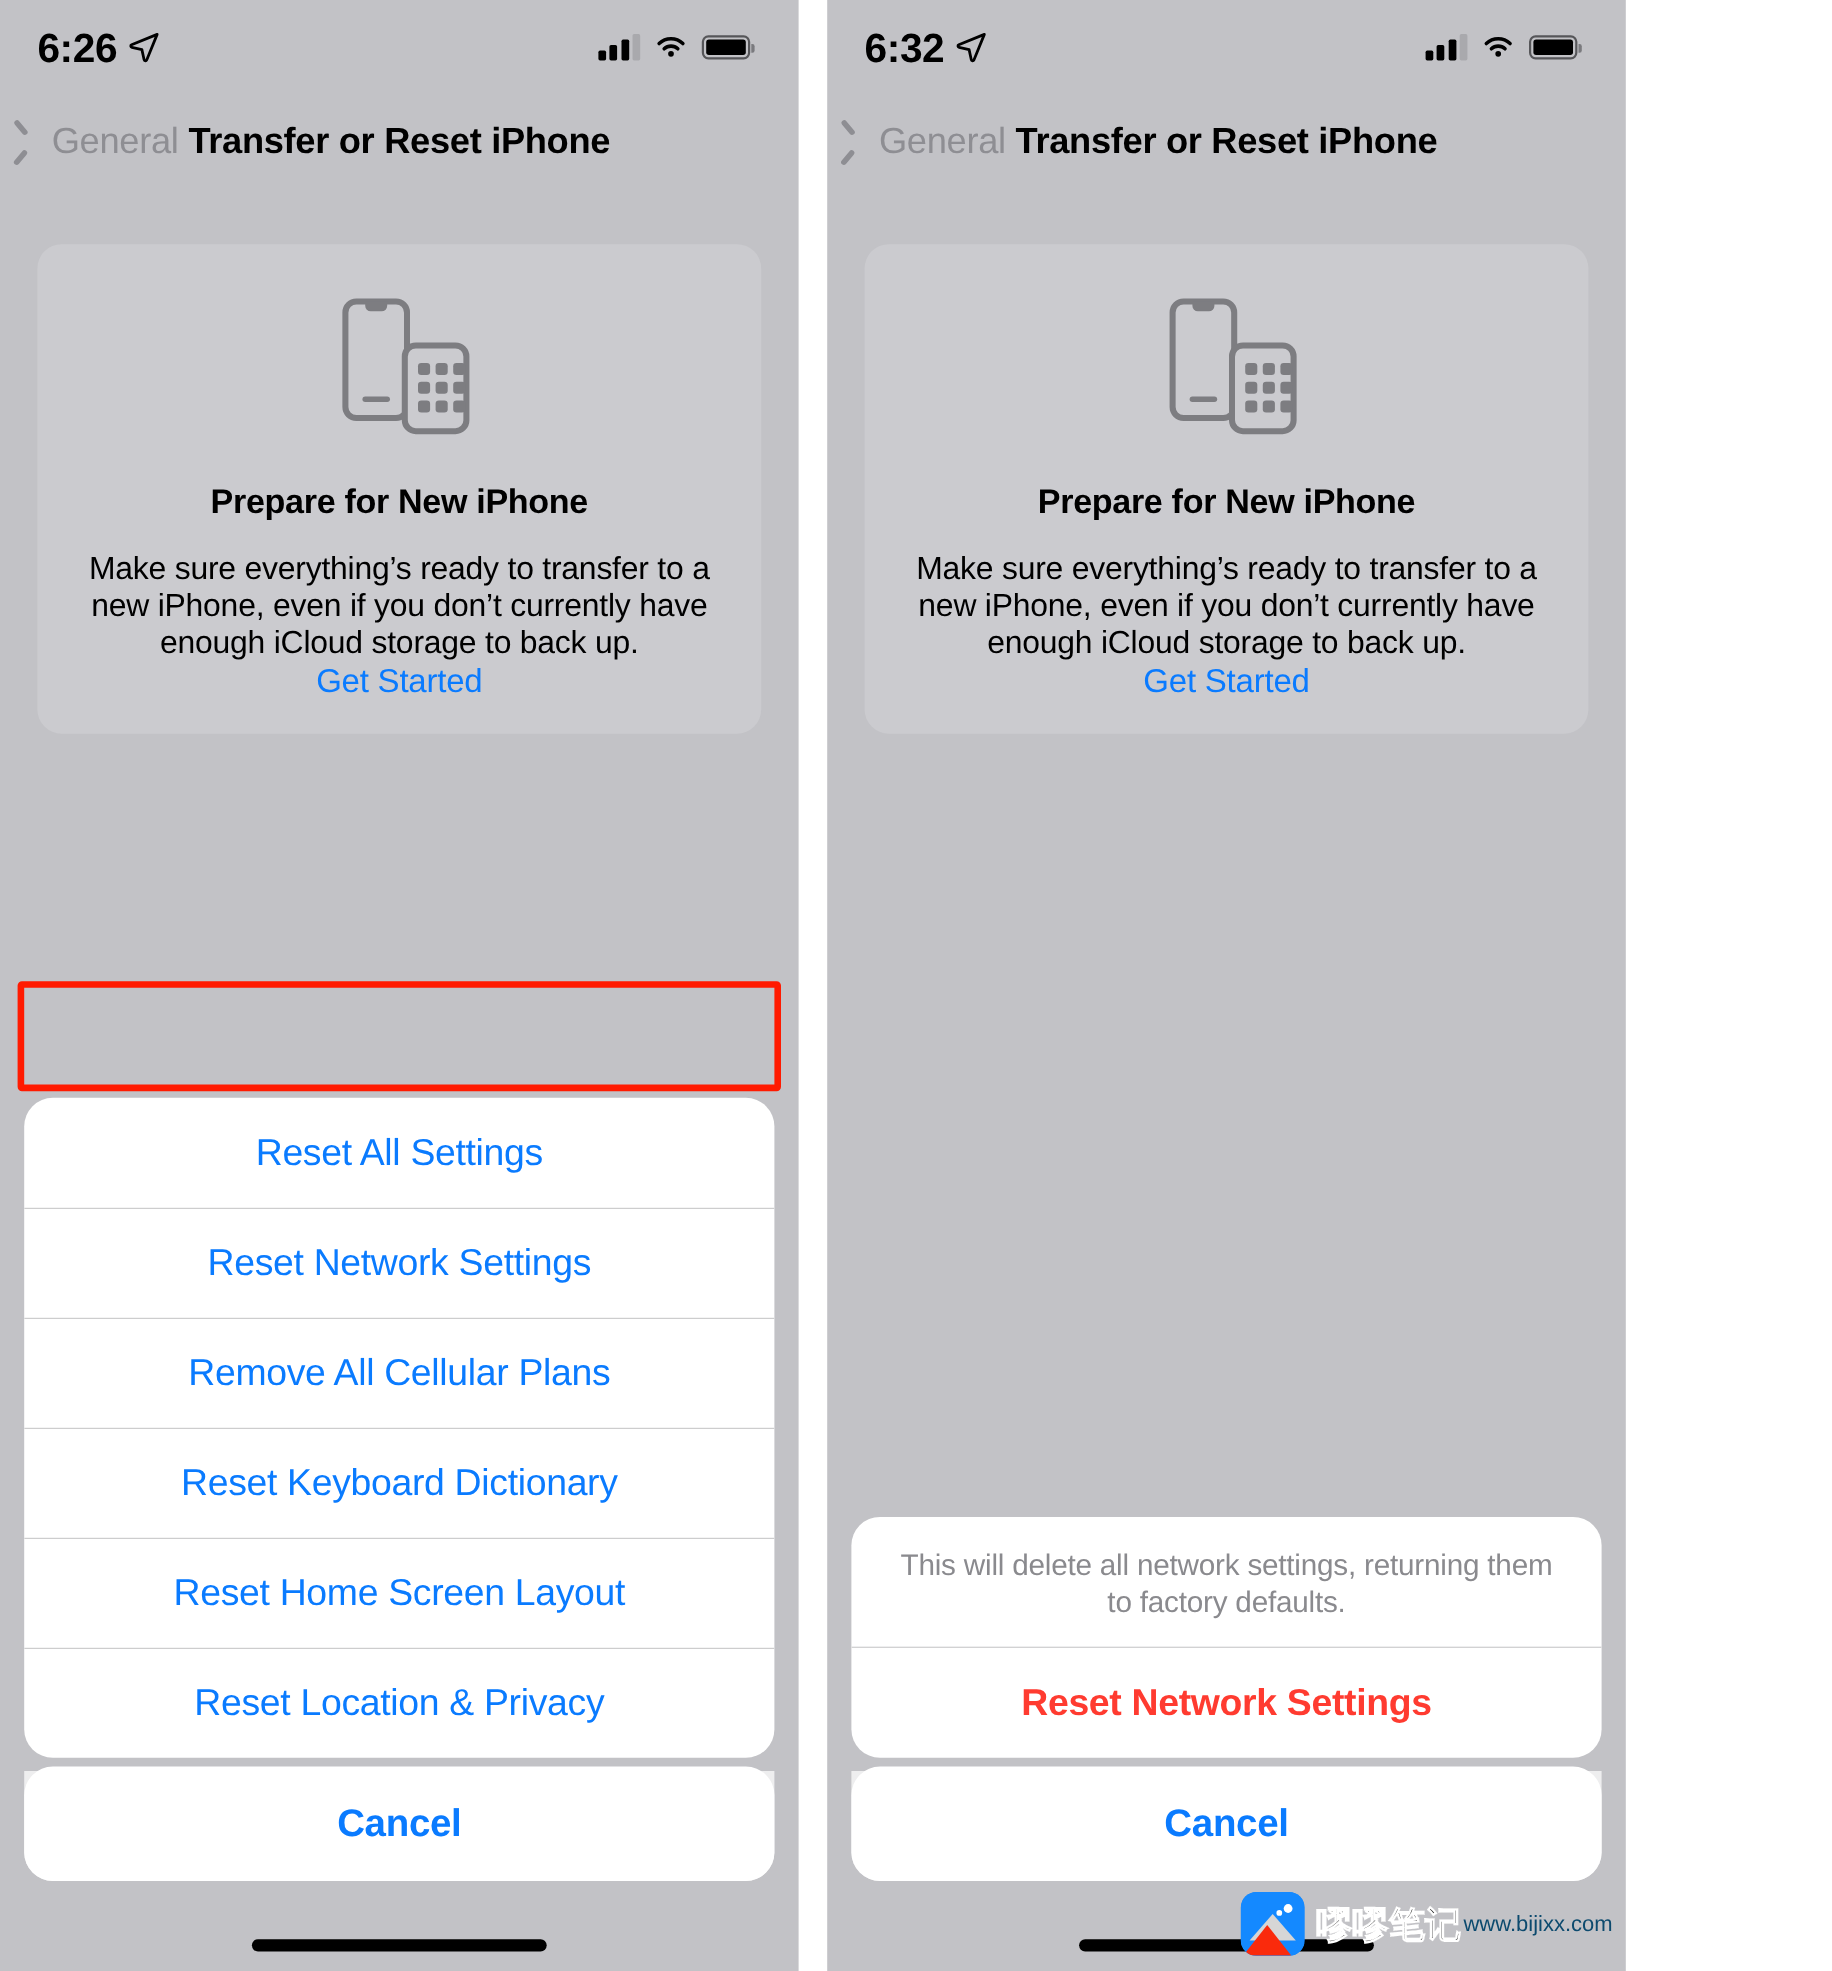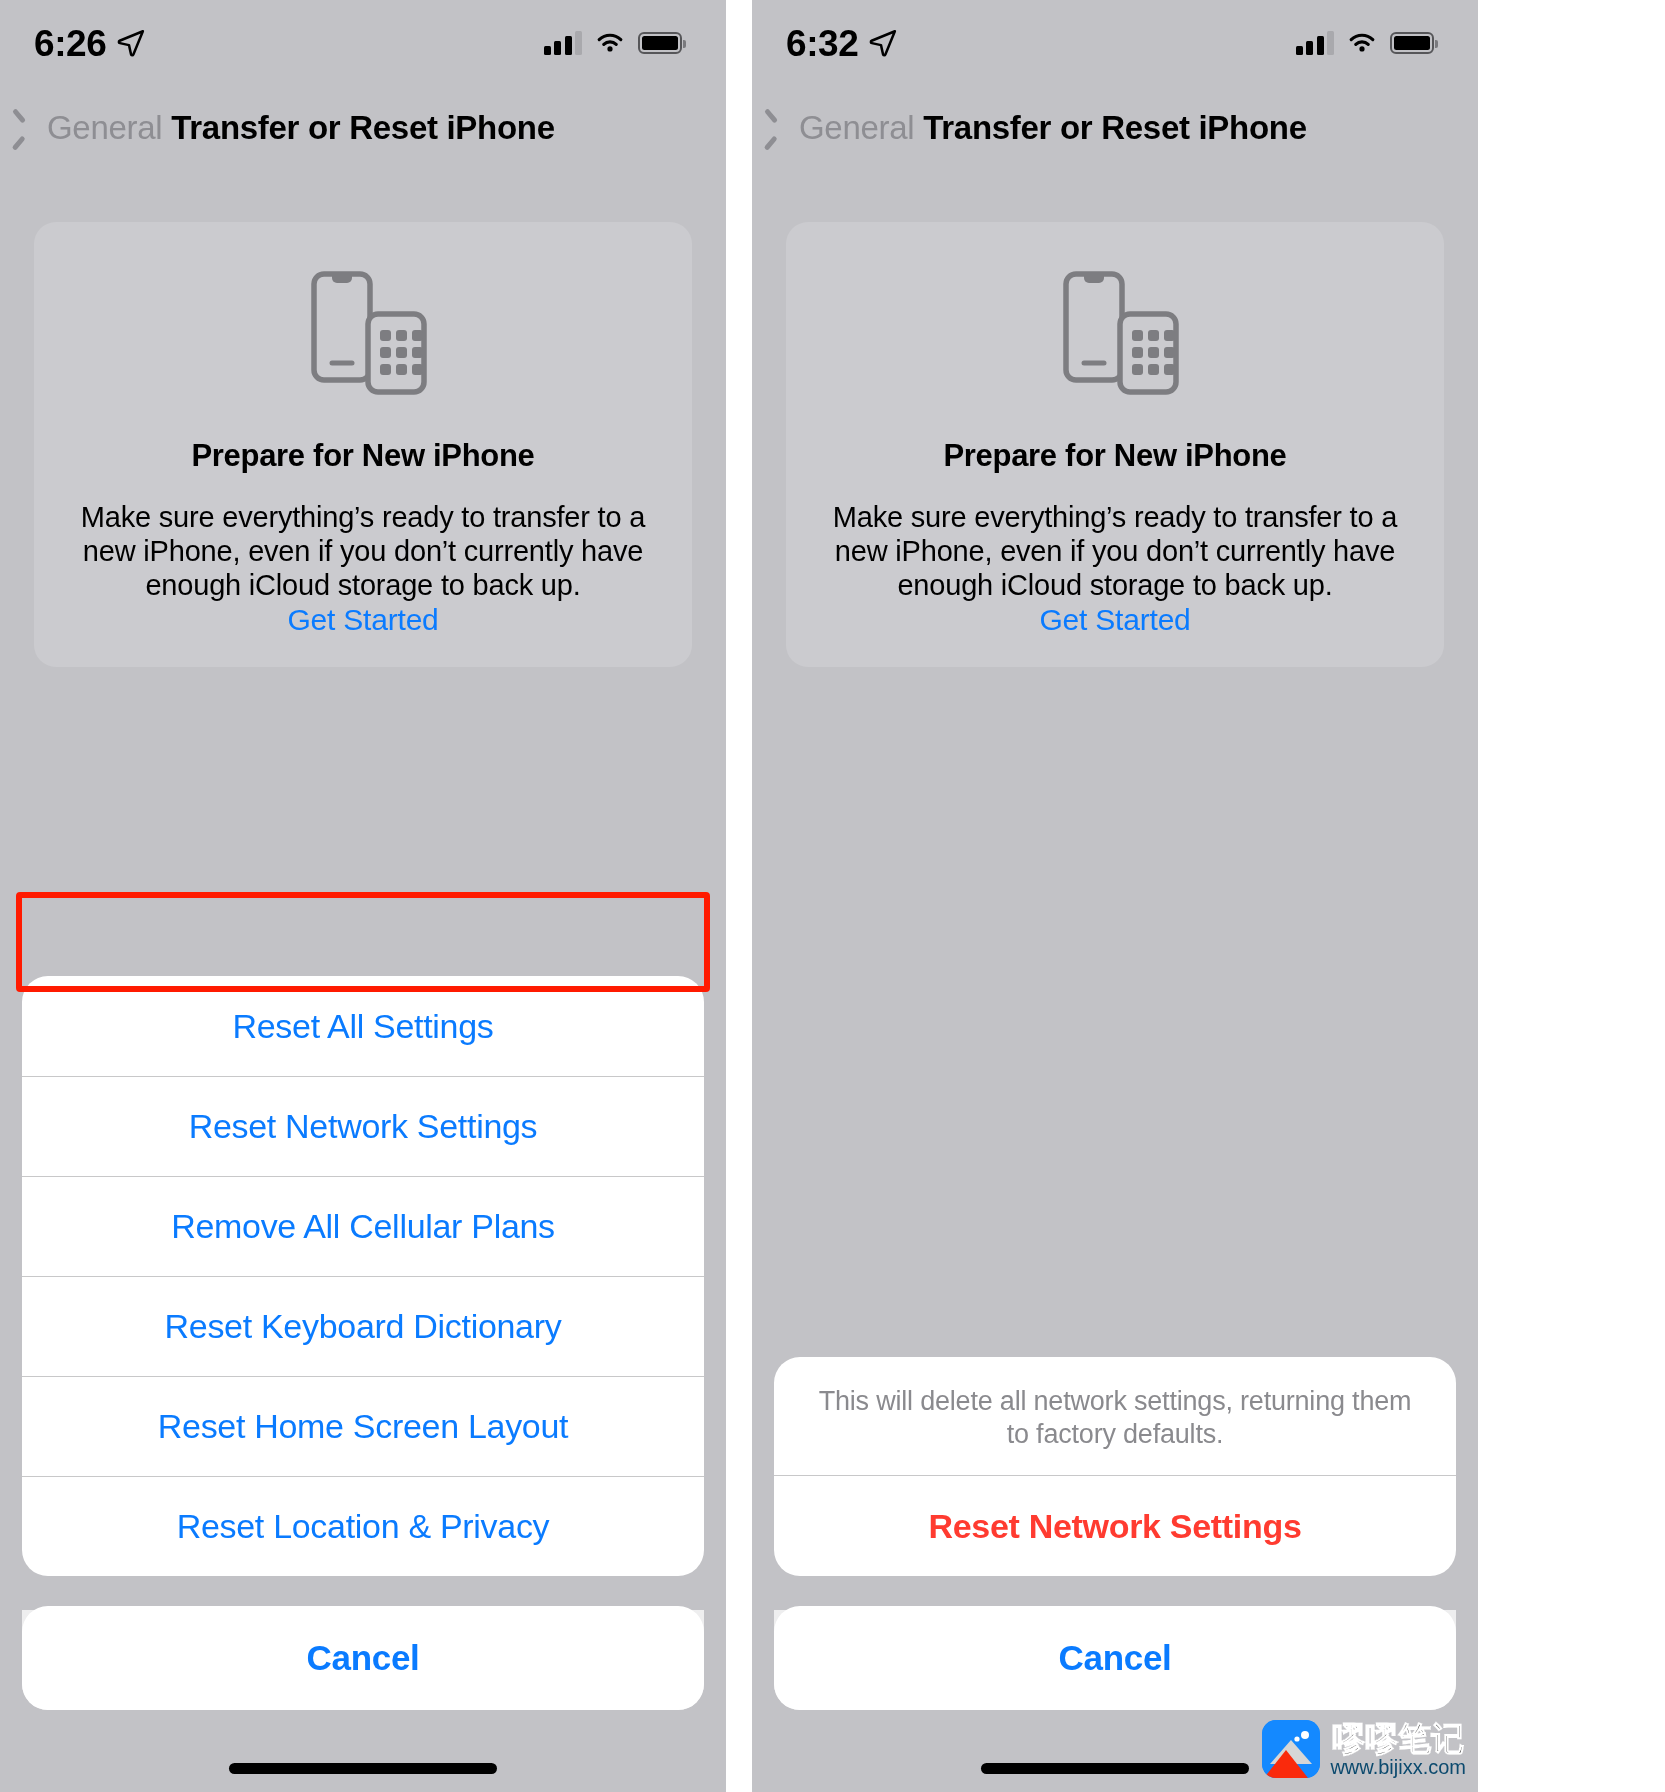--- a/index.html
+++ b/index.html
@@ -143,21 +143,21 @@
     line-height: 1.2; letter-spacing: -0.2px;
     position: relative;
   }
   .sheet-msg::after {
     content: ""; position: absolute; bottom: 0; left: 0; right: 0;
     height: 1px; background: #c8c8c9;
   }
   .cancel-group {
     background: #ffffff;
     border-radius: 26px;
-    margin-top: 30px;
+    margin-top: 8px;
     height: 104px;
     display: flex; align-items: center; justify-content: center;
     font-size: 35px; font-weight: bold; color: #0a7bff;
     letter-spacing: -0.3px;
     cursor: pointer;
   }
 
   
   .left-sheet { bottom: 0; }
   .left-sheet .sheet-group .sheet-btn { height: 100px; }
@@ -200,21 +200,21 @@
     right: 12px; bottom: 14px;
     display: flex; align-items: center; gap: 10px;
     z-index: 10;
   }
   .wm-logo {
     width: 58px; height: 58px; border-radius: 14px;
     background: #1489ff;
     position: relative; overflow: hidden;
     flex: 0 0 auto;
   }
-  .wm-text { display: flex; flex-direction: column; align-items: center; gap: 2px; }
+  .wm-text { display: flex; flex-direction: row; align-items: center; gap: 2px; }
   .wm-cn {
     font-size: 33px; font-weight: bold; color: #000;
     letter-spacing: 0px; line-height: 1;
     -webkit-text-stroke: 1px #fff;
   }
   .wm-url { font-size: 20px; font-weight: normal; color: #0c4a6e; line-height: 1; }
 </style>
 </head>
 <body>
 

